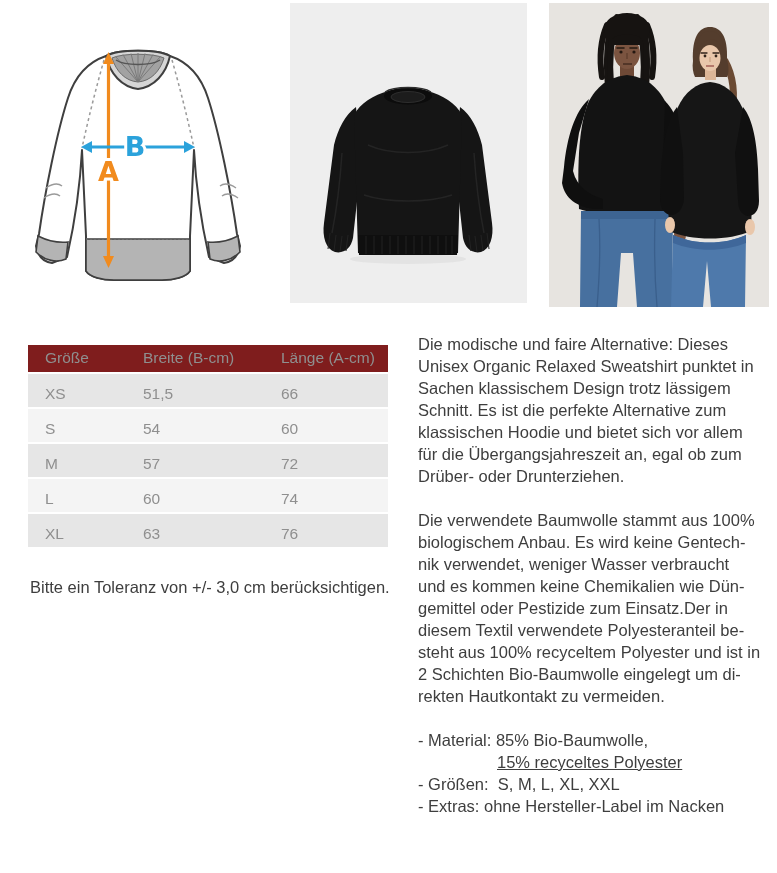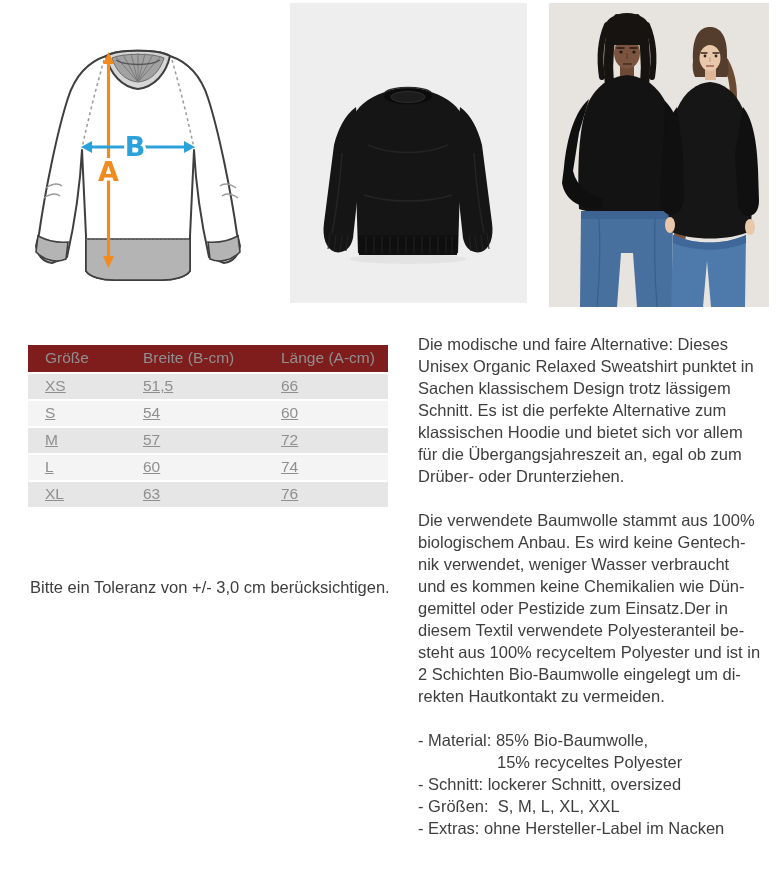--- a/index.html
+++ b/index.html
@@ -17,37 +17,37 @@
              font-weight:700;font-size:27px;
              paint-order:stroke;stroke:#ffffff;stroke-width:6px;
              stroke-linejoin:round;}
 
   
   table.size-table{position:absolute;left:28px;top:343px;width:360px;
         border-collapse:separate;border-spacing:0 2px;
         font-size:15.5px;color:#8f8f8f;table-layout:fixed;}
   table.size-table th{background:#7f1d1d;font-weight:400;text-align:left;
         padding:4px 0 5px;}
-  table.size-table td{padding:3px 0 4px;text-decoration:underline;}
+  table.size-table td{padding:11px 0 4px;}
   table.size-table th:first-child,table.size-table td:first-child{
         padding-left:17px;width:98px;}
   table.size-table th:nth-child(2),table.size-table td:nth-child(2){width:138px;}
   .row-dark td{background:#e6e6e6;}
   .row-light td{background:#f4f4f4;}
 
   .tolerance-note{position:absolute;left:30px;top:578px;
         font-size:16.5px;color:#3e3e3e;text-align:right;}
 
   
   .right-col{position:absolute;left:418px;top:333px;width:359px;
         font-size:16.5px;line-height:22px;color:#3e3e3e;}
   .right-col p{margin:0 12px 22px 0;white-space:pre-line;}
   .spec-list{margin-top:16px;}
   .spec-line{white-space:pre;}
-  .spec-line.indent{padding-left:79px;}
+  .spec-line.indent{padding-left:79px;text-decoration:underline;}
 </style>
 </head>
 <body>
 
 <div class="page">
 
   <div class="figure" id="fig-diagram">
     <svg viewBox="0 0 238 262">
 
       <path d="M76,16 C58,22 45,36 38,58 C27,92 15,152 9,194 L6,206
@@ -274,19 +274,18 @@
 nik verwendet, weniger Wasser verbraucht
 und es kommen keine Chemikalien wie Dün-
 gemittel oder Pestizide zum Einsatz.Der in
 diesem Textil verwendete Polyesteranteil be-
 steht aus 100% recyceltem Polyester und ist in
 2 Schichten Bio-Baumwolle eingelegt um di-
 rekten Hautkontakt zu vermeiden.</p>
     <div class="spec-list">
         <div class="spec-line">- Material: 85% Bio-Baumwolle,</div>
         <div class="spec-line indent">15% recyceltes Polyester</div>
-        <div class="spec-line">- Schnitt: lockerer Schnitt, oversized</div>
         <div class="spec-line">- Größen:  S, M, L, XL, XXL</div>
         <div class="spec-line">- Extras: ohne Hersteller-Label im Nacken</div>
       </div>
   </div>
 
 </div>
 
 </body></html>

